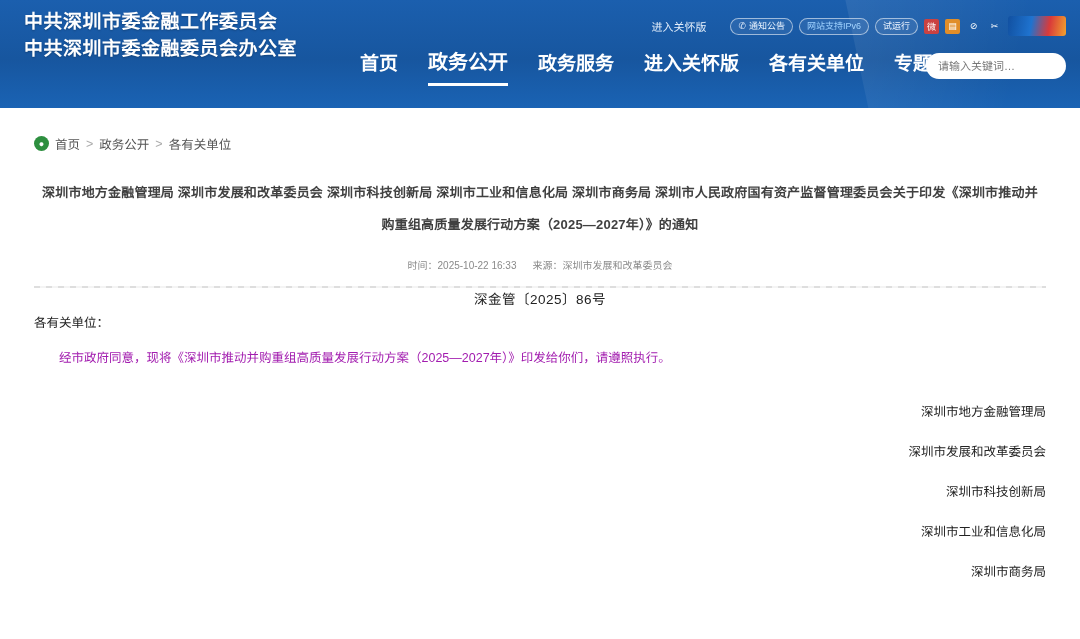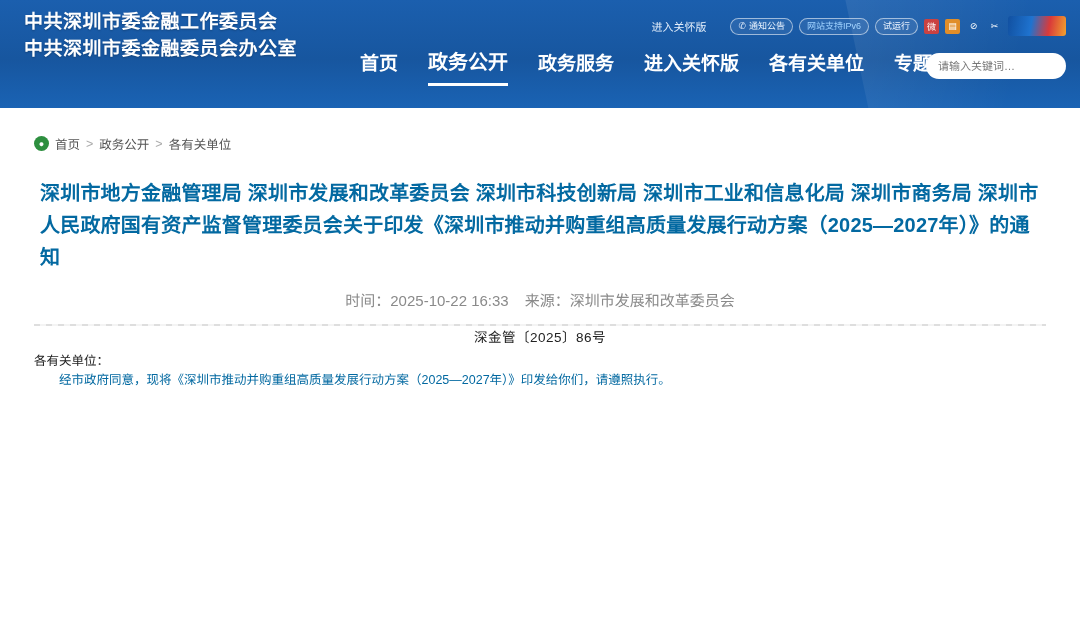--- a/index.html
+++ b/index.html
@@ -160,30 +160,31 @@
     align-items: center;
     justify-content: center;
     color: #fff;
     font-size: 9px;
   }
 
   
   .wrap { padding: 0 34px; }
   .doc-title {
     margin: 24px 6px 0 6px;
-    font-size: 20px;
+    text-align: center;
+    font-size: 13px;
     font-weight: bold;
-    color: #0369a1;
+    color: #404040;
     line-height: 32px;
     letter-spacing: 0.2px;
   }
   .meta {
     margin-top: 16px;
     text-align: center;
-    font-size: 15px;
+    font-size: 10px;
     color: #8a8a8a;
     display: flex;
     justify-content: center;
     gap: 16px;
   }
   .divider {
     margin-top: 14px;
     height: 2px;
     background: repeating-linear-gradient(90deg,#dedede 0 6px, #f4f4f4 6px 12px);
   }
@@ -193,22 +194,23 @@
     font-size: 13.5px;
     color: #222;
     letter-spacing: 0.5px;
   }
   .salutation {
     margin-top: 4px;
     font-size: 12.5px;
     color: #222;
   }
   .para {
-    font-size: 12.5px;
-    color: #0369a1;
+    margin-top: 16px;
+    font-size: 12.5px;
+    color: #a21caf;
     text-indent: 2em;
     line-height: 22px;
   }
   .signers {
     margin-top: 34px;
     text-align: right;
     font-size: 12.5px;
     color: #222;
   }
   .signers div { margin-bottom: 22px; line-height: 18px; }
@@ -277,13 +279,21 @@
   </div>
 
   <div class="divider"></div>
 
   <div class="doc-no">深金管〔2025〕86号</div>
 
   <div class="salutation">各有关单位：</div>
 
   <div class="para">经市政府同意，现将《深圳市推动并购重组高质量发展行动方案（2025—2027年）》印发给你们，请遵照执行。</div>
 
+  <div class="signers">
+    <div>深圳市地方金融管理局</div>
+    <div>深圳市发展和改革委员会</div>
+    <div>深圳市科技创新局</div>
+    <div>深圳市工业和信息化局</div>
+    <div>深圳市商务局</div>
+
+  </div>
 </div>
 
 </body></html>

